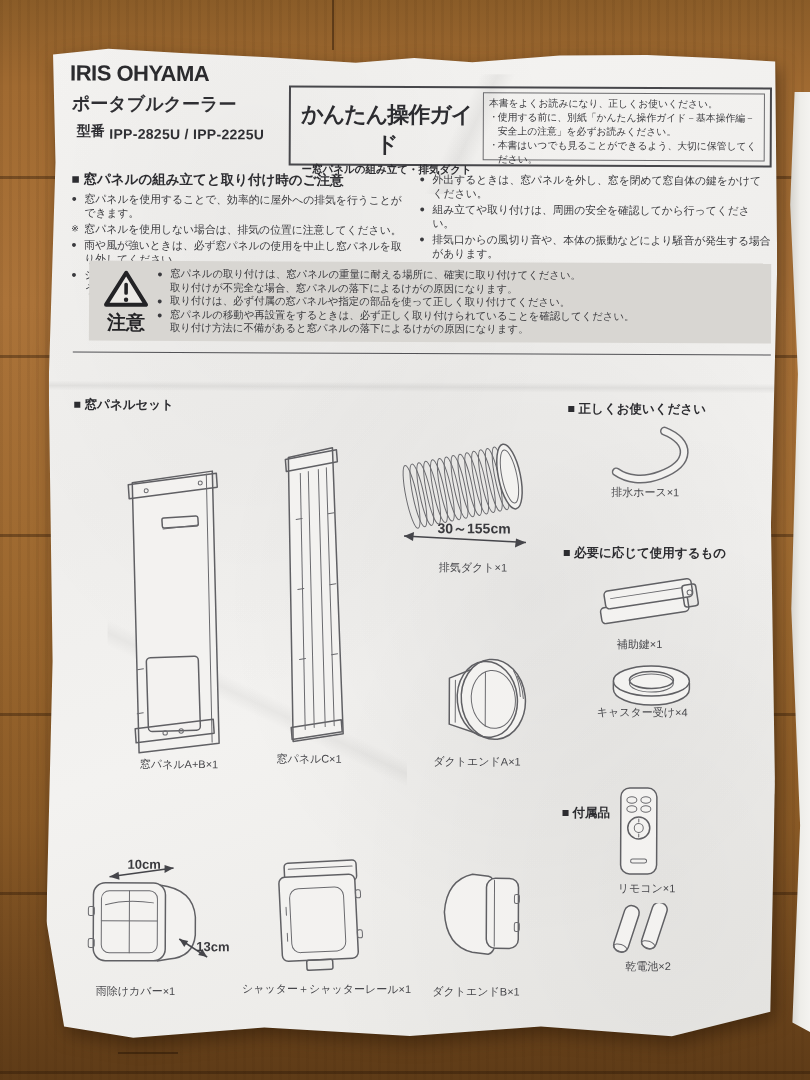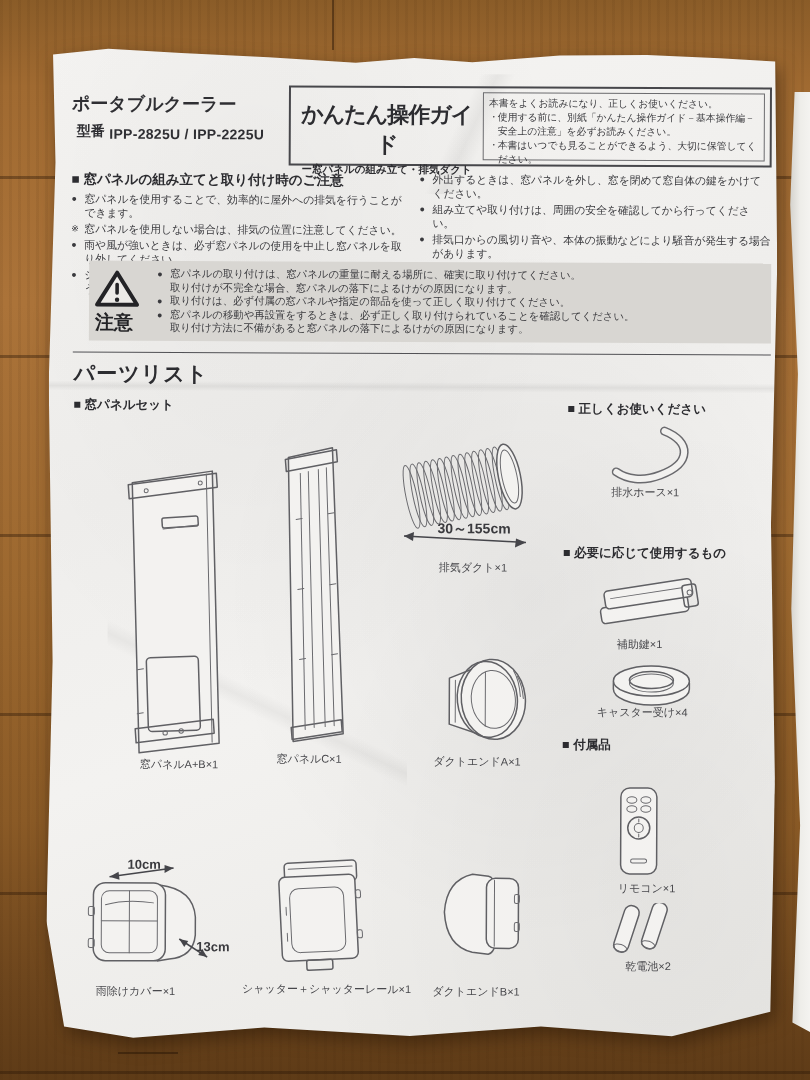--- a/index.html
+++ b/index.html
@@ -58,33 +58,33 @@
   .p-left{width:338px;flex:none;}
   .p-right{flex:1;padding-left:10px;}
   .p-heading{font-size:13.5px;font-weight:800;color:#2c2c30;margin-bottom:3px;}
   .bullet{display:flex;font-size:10.8px;line-height:1.3;margin-bottom:2px;color:#3a3a3e;}
   .bullet .mk{width:13px;flex:none;font-size:9px;padding-top:2px;}
   .bullet .tx{flex:1;}
   .bullet .tx .sub{display:block;}
 
   
   .caution-box{position:absolute;left:40px;top:210px;width:682px;height:80px;background:#d8d6d2;display:flex;align-items:center;padding:4px 10px 4px 6px;box-sizing:border-box;}
-  .caution-sign{width:62px;flex:none;}
+  .caution-sign{width:62px;flex:none;text-align:center;}
   .caution-label{font-size:19px;font-weight:900;color:#232326;line-height:1;margin-top:1px;}
   .caution-items{flex:1;font-size:10.4px;line-height:1.36;color:#333337;}
   .caution-items .bullet{font-size:10.4px;margin-bottom:0;}
 
   
   .parts-divider{position:absolute;left:24px;top:301px;width:698px;border-top:1.6px solid #515155;}
   .parts-heading{position:absolute;left:25px;top:309px;font-size:21px;font-weight:900;letter-spacing:1px;color:#2c2c30;}
   .sec-heading{position:absolute;font-size:12.5px;font-weight:800;color:#2c2c30;white-space:nowrap;}
   #h-panelset{left:25px;top:346px;}
   #h-drain{left:519px;top:348px;}
   #h-optional{left:515px;top:492px;}
-  #h-accessories{left:515px;top:684px;}
+  #h-accessories{left:515px;top:752px;font-family:Liberation Serif, serif;}
 
   .part-label{position:absolute;font-size:11px;color:#48484c;text-align:center;white-space:nowrap;}
   #lb-panel-ab{left:42px;top:706px;width:180px;}
   #lb-panel-c{left:182px;top:700px;width:160px;}
   #lb-duct{left:355px;top:508px;width:140px;}
   #lb-duct-end-a{left:355px;top:702px;width:150px;}
   #lb-hose{left:517px;top:432px;width:160px;}
   #lb-aux{left:512px;top:584px;width:160px;}
   #lb-caster{left:505px;top:652px;width:180px;}
   #lb-remote{left:520px;top:828px;width:160px;}
@@ -133,20 +133,21 @@
 <div class="wood-seam" id="seam3"></div>
 
 <div class="paper-wrap">
 <div class="paper">
   <div class="crease" id="crease1"></div>
   <div class="crease" id="crease2"></div>
   <div class="crease" id="crease3"></div>
 
   <div class="content">
 
+    <div class="brand">IRIS OHYAMA</div>
     <div class="product">ポータブルクーラー</div>
     <div class="model-line">
       <span class="model-label">型番</span>
       <span class="model-numbers">IPP-2825U / IPP-2225U</span>
     </div>
 
     <div class="guide-box">
       <div class="guide-title-wrap">
         <div class="guide-title">かんたん操作ガイド</div>
         <div class="guide-subtitle">ー窓パネルの組み立て・排気ダクト</div>
@@ -236,21 +237,20 @@
           <span class="mk">●</span>
           <span class="tx">
             <span>窓パネルの移動や再設置をするときは、必ず正しく取り付けられていることを確認してください。</span>
             <span class="sub">取り付け方法に不備があると窓パネルの落下によるけがの原因になります。</span>
           </span>
         </div>
       </div>
     </div>
 
     <div class="parts-divider"></div>
-    <div class="parts-heading">パーツリスト</div>
     <div class="sec-heading" id="h-panelset">■ 窓パネルセット</div>
     <div class="sec-heading" id="h-drain">■ 正しくお使いください</div>
     <div class="sec-heading" id="h-optional">■ 必要に応じて使用するもの</div>
     <div class="sec-heading" id="h-accessories">■ 付属品</div>
 
     <svg class="art" id="art-panel-ab" width="150" height="296" viewBox="0 0 150 296">
       <polygon class="ln fillp" points="24,22 104,10 112,282 32,292"></polygon>
       <polygon class="ln" points="20,24 108,12 109,26 21,38"></polygon>
       <line class="thin" x1="98" y1="13" x2="105" y2="281"></line>
       <rect class="ln" x="54" y="56" width="36" height="10" rx="2" transform="rotate(-4 72 61)"></rect>

